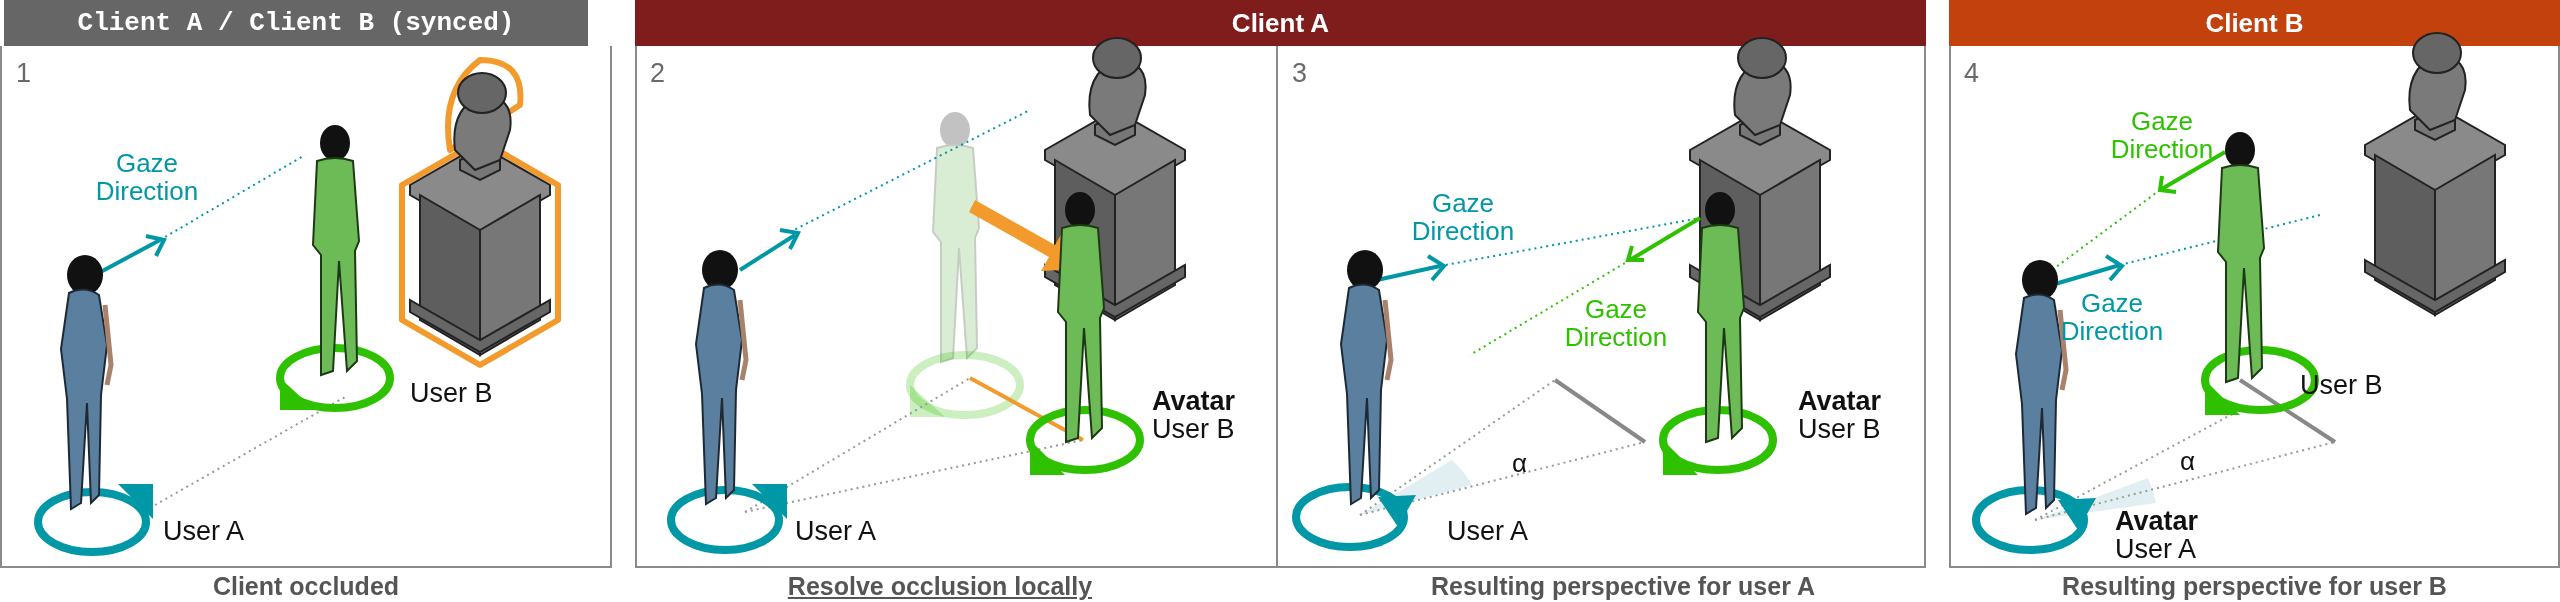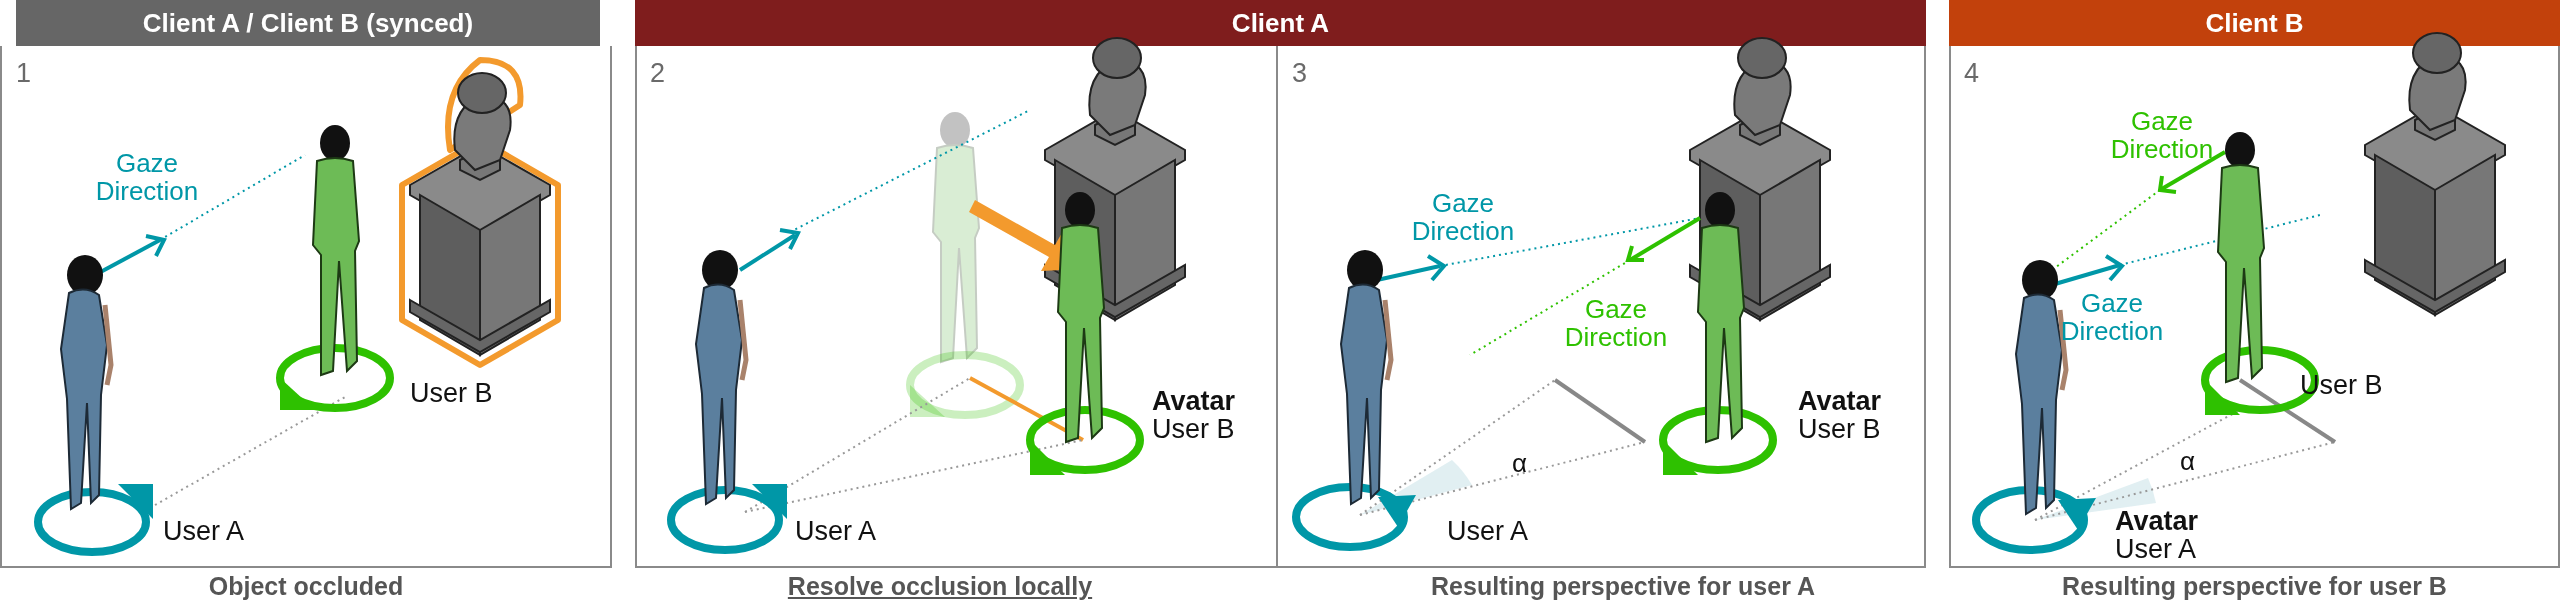--- a/index.html
+++ b/index.html
@@ -7,21 +7,21 @@
   .hdr{position:absolute;top:0;height:46px;color:#fff;font-weight:bold;font-size:26px;display:flex;align-items:center;justify-content:center;box-sizing:border-box;}
   .panel{position:absolute;top:46px;height:522px;border:2px solid #8a8a8a;border-top:none;box-sizing:border-box;background:#fff;}
   .num{position:absolute;top:12px;left:16px;font-size:27px;color:#6a6a6a;}
   .cap{position:absolute;top:570px;height:32px;font-size:25px;font-weight:bold;color:#555;text-align:center;line-height:32px;}
   svg{position:absolute;left:0;top:0;}
   .lbl{font-family:"Liberation Sans",sans-serif;}
 </style>
 </head>
 <body>
 
-<div class="hdr" style="left:16px;width:584px;background:#666;">Client A / Client B (synced)</div>
+<div class="hdr" style="left:4px;width:584px;background:#666;font-family:Liberation Mono, monospace;">Client A / Client B (synced)</div>
 <div class="hdr" style="left:635px;width:1291px;background:#7f1d1d;">Client A</div>
 <div class="hdr" style="left:1949px;width:611px;background:#c2410c;">Client B</div>
 
 <div class="panel" style="left:0;width:612px;border-left:2px solid #8a8a8a;"></div>
 <div class="panel" style="left:635px;width:1291px;"></div>
 <div style="position:absolute;left:1276px;top:46px;width:2px;height:522px;background:#8a8a8a;"></div>
 <div class="panel" style="left:1949px;width:611px;"></div>
 
 <div class="num" style="left:16px;top:58px;">1</div>
 <div class="num" style="left:650px;top:58px;">2</div>
@@ -150,16 +150,16 @@
     <text class="lbl" x="2162" y="158" font-size="26" fill="#2ec100" text-anchor="middle">Direction</text>
     <text class="lbl" x="2112" y="312" font-size="26" fill="#0097a7" text-anchor="middle">Gaze</text>
     <text class="lbl" x="2112" y="340" font-size="26" fill="#0097a7" text-anchor="middle">Direction</text>
     <text class="lbl" x="2180" y="470" font-size="26" fill="#111">α</text>
     <text class="lbl" x="2300" y="394" font-size="27" fill="#111">User B</text>
     <text class="lbl" x="2115" y="530" font-size="27" font-weight="bold" fill="#111">Avatar</text>
     <text class="lbl" x="2115" y="558" font-size="27" fill="#111">User A</text>
   </g>
 </svg>
 
-<div class="cap" style="left:0;width:612px;">Object occluded</div>
+<div class="cap" style="left:0;width:612px;">Client occluded</div>
 <div class="cap" style="left:619px;width:642px;text-decoration:underline;">Resolve occlusion locally</div>
 <div class="cap" style="left:1299px;width:648px;">Resulting perspective for user A</div>
 <div class="cap" style="left:1949px;width:611px;text-align:center;">Resulting perspective for user B</div>
 
 </body></html>

